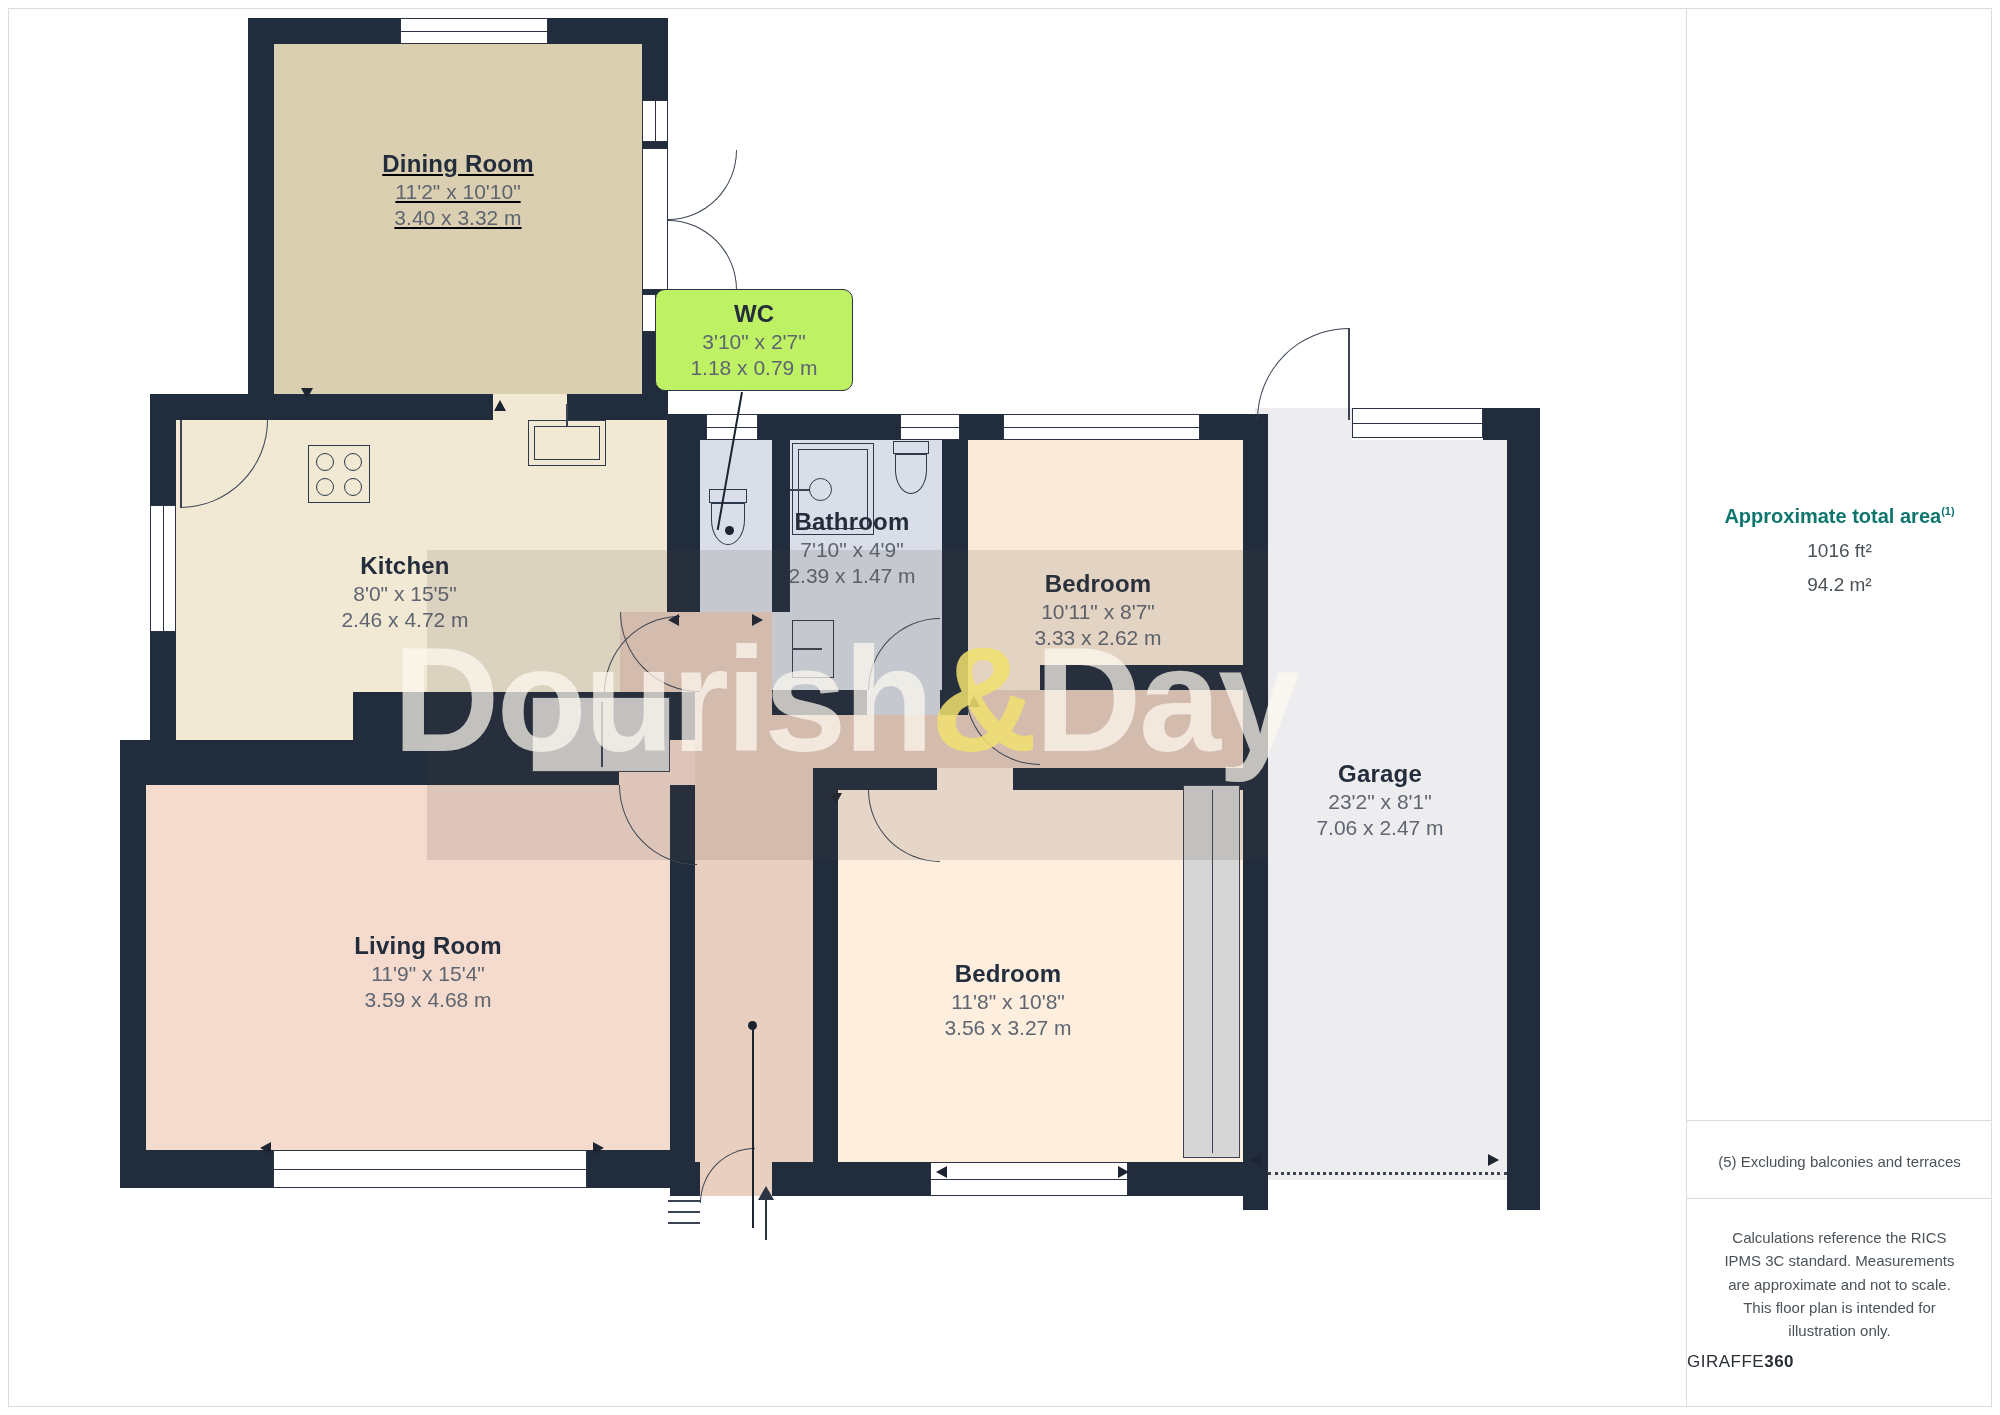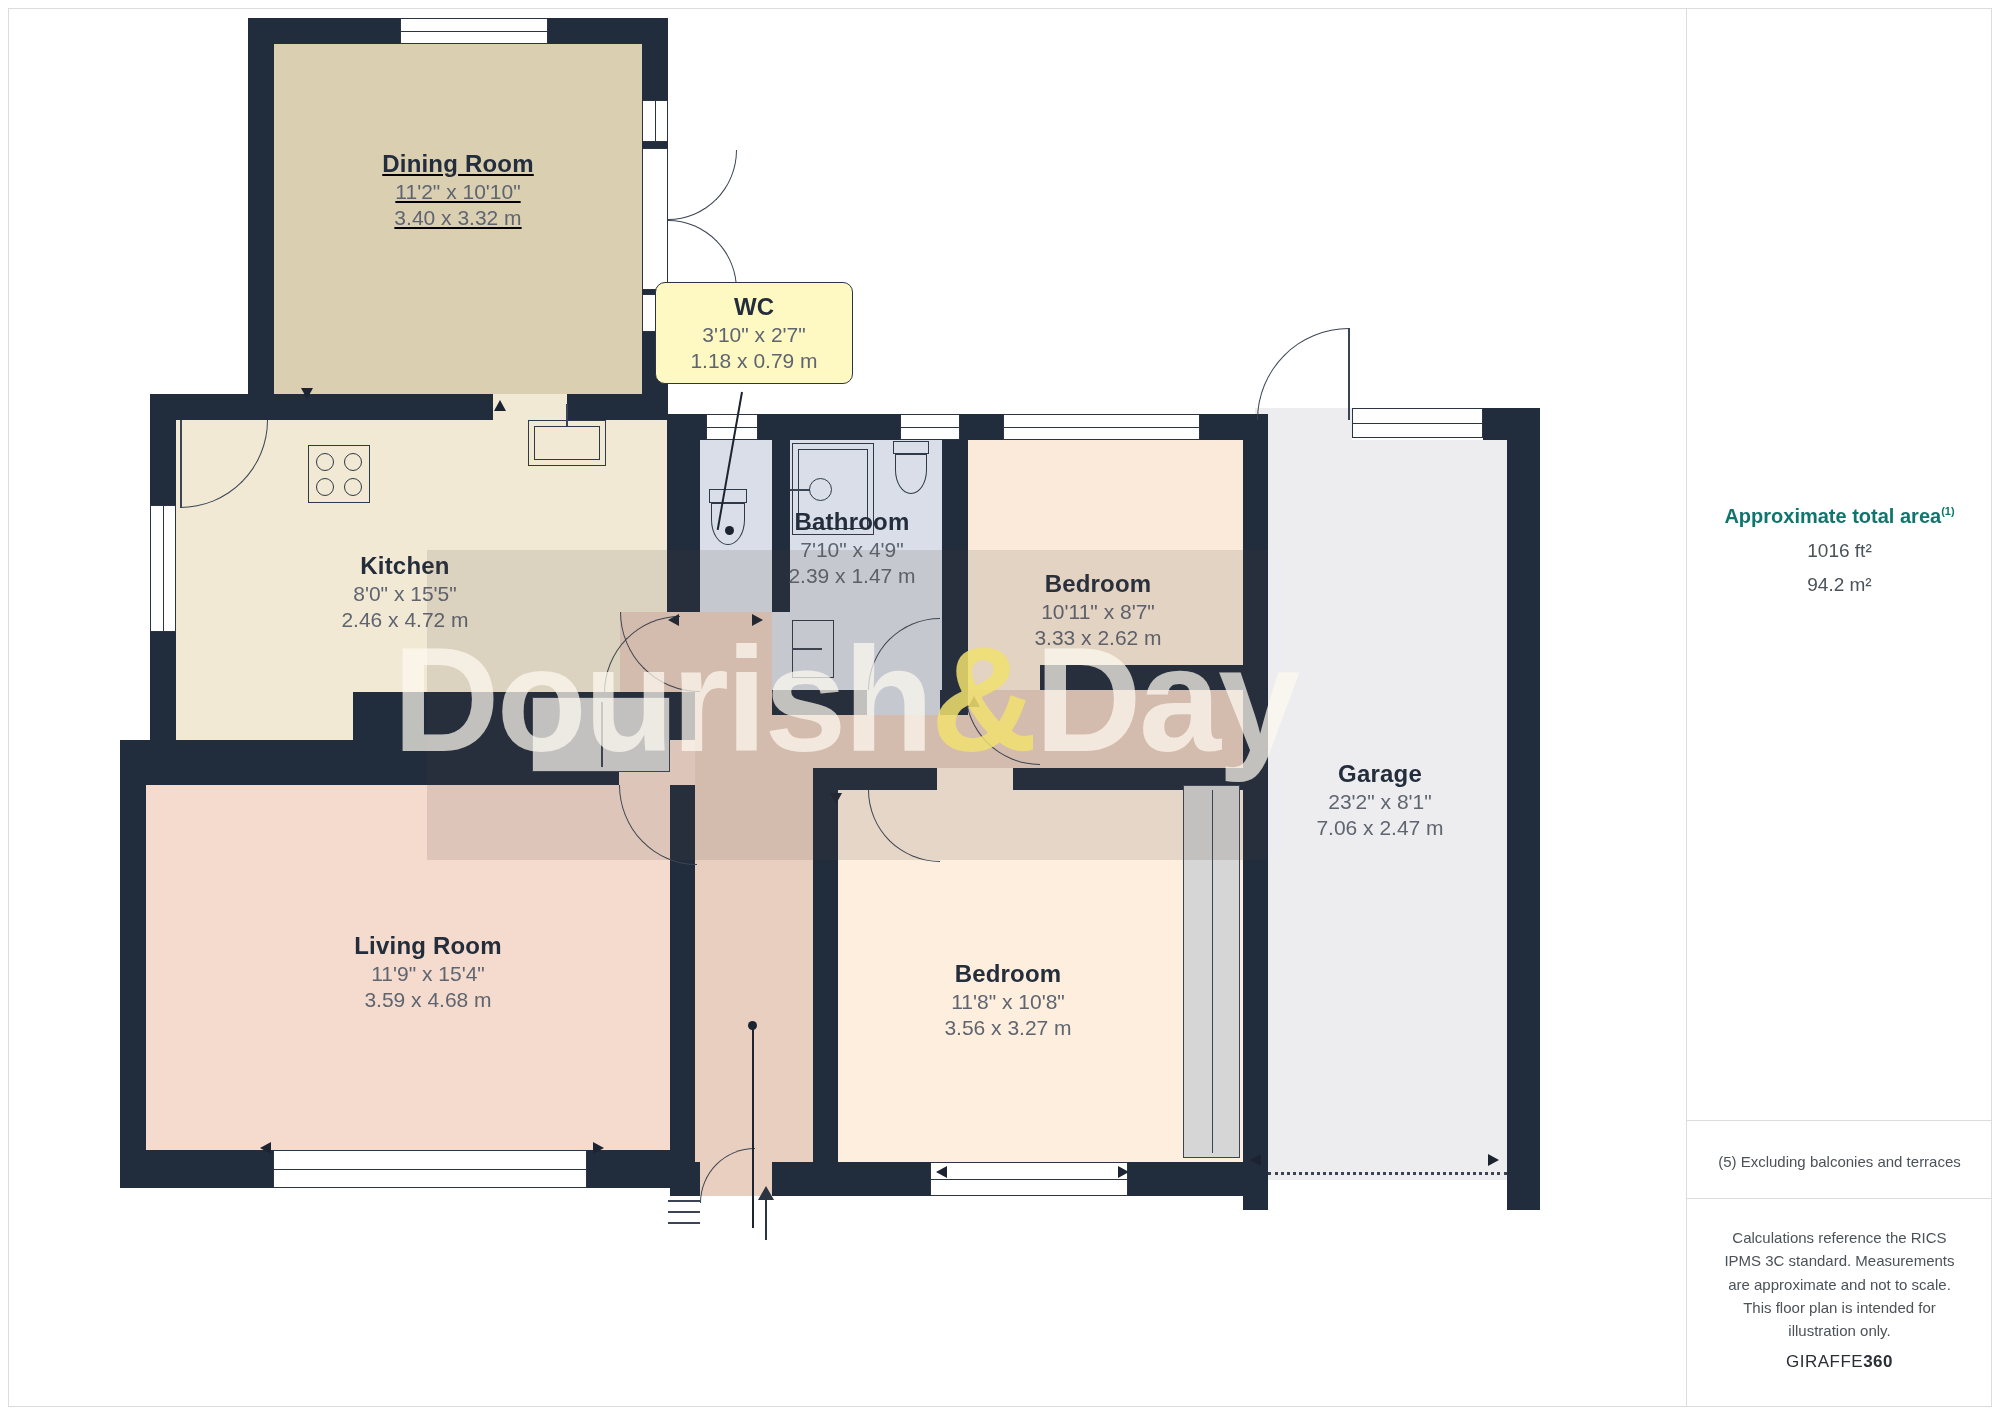--- a/index.html
+++ b/index.html
@@ -33,21 +33,21 @@
   
   .fix{position:absolute;border:1.5px solid #2e3a4a;box-sizing:border-box;background:transparent;}
   .fix.inner{border-width:1px;}
   .circle{border-radius:50%;}
   .grayunit{position:absolute;background:#d6d6d6;border:1px solid #3a4452;box-sizing:border-box;}
   .grayunit::after{content:"";position:absolute;top:4px;bottom:4px;left:50%;width:1.5px;background:#3a4452;}
   
   .room-label{position:absolute;transform:translate(-50%,-50%);text-align:center;white-space:nowrap;z-index:30;}
   .room-label .rname{display:block;font-weight:bold;font-size:24px;color:#232d3b;letter-spacing:.2px;}
   .room-label .rdim{display:block;font-size:21px;color:#5f6570;margin-top:2px;}
-  .label-box{position:absolute;background:#fef9c3;border:1.5px solid #2b3442;border-radius:10px;text-align:center;z-index:31;padding:10px 14px;box-sizing:border-box;}
+  .label-box{position:absolute;background:#bef264;border:1.5px solid #2b3442;border-radius:10px;text-align:center;z-index:31;padding:10px 14px;box-sizing:border-box;margin-top:7px;}
   .label-box .rname{display:block;font-weight:bold;font-size:24px;color:#232d3b;}
   .label-box .rdim{display:block;font-size:21px;color:#5f6570;margin-top:2px;}
   .leader{position:absolute;background:#1b2430;width:1.5px;z-index:29;}
   .dot{position:absolute;width:9px;height:9px;border-radius:50%;background:#1b2430;z-index:29;}
   .flag{position:absolute;width:0;height:0;z-index:5;}
   .flag.up{border-left:6px solid transparent;border-right:6px solid transparent;border-bottom:11px solid #1b2430;}
   .flag.down{border-left:6px solid transparent;border-right:6px solid transparent;border-top:11px solid #1b2430;}
   .flag.left{border-top:6px solid transparent;border-bottom:6px solid transparent;border-right:11px solid #1b2430;}
   .flag.right{border-top:6px solid transparent;border-bottom:6px solid transparent;border-left:11px solid #1b2430;}
   
@@ -59,21 +59,21 @@
   #wm-text .amp{color:rgba(240,225,110,0.85);}
   
   #sidebar{position:absolute;left:1686px;top:8px;width:306px;height:1399px;border-left:1px solid #dcdcdc;box-sizing:border-box;}
   .sb-divider{position:absolute;left:0;width:100%;height:1px;background:#dcdcdc;}
   #sb-area{position:absolute;left:0;top:497px;width:100%;text-align:center;}
   #sb-area .t{font-size:20px;font-weight:bold;color:#0f766e;}
   #sb-area sup{font-size:11px;}
   #sb-area .v{display:block;font-size:19px;color:#4b5258;margin-top:12px;}
   #sb-footnote{position:absolute;left:12px;right:12px;top:1145px;text-align:center;font-size:15px;color:#4b5258;}
   #sb-disclaimer{position:absolute;left:26px;right:26px;top:1218px;text-align:center;font-size:15px;line-height:1.55;color:#4b5258;}
-  #sb-brand{position:absolute;left:0;top:1344px;width:100%;text-align:center;font-size:17px;color:#2a2f36;letter-spacing:.5px;}
+  #sb-brand{position:absolute;left:0;top:1344px;width:100%;font-size:17px;color:#2a2f36;letter-spacing:.5px;}
   #sb-brand .bold{font-weight:bold;}
 </style>
 </head>
 <body>
 
 <div id="page">
   <div id="frame"></div>
 
   <div class="floor f-dining" style="left:248px;top:18px;width:420px;height:402px;"></div>
   <div class="floor f-kitchen" style="left:150px;top:394px;width:517px;height:346px;"></div>

